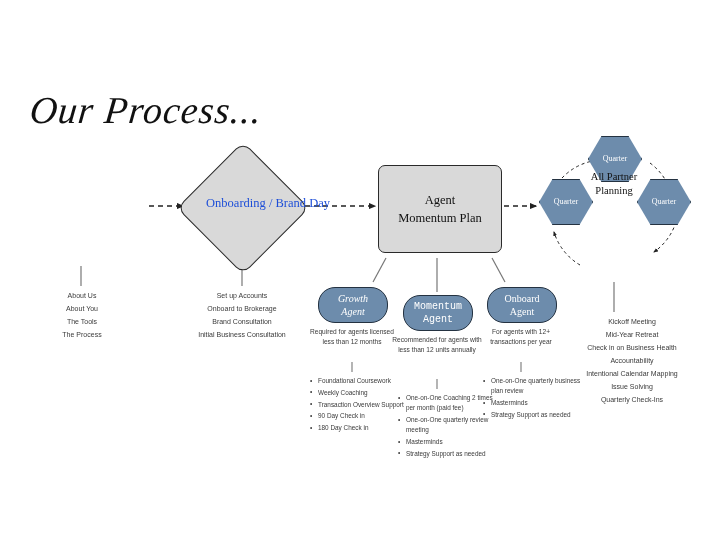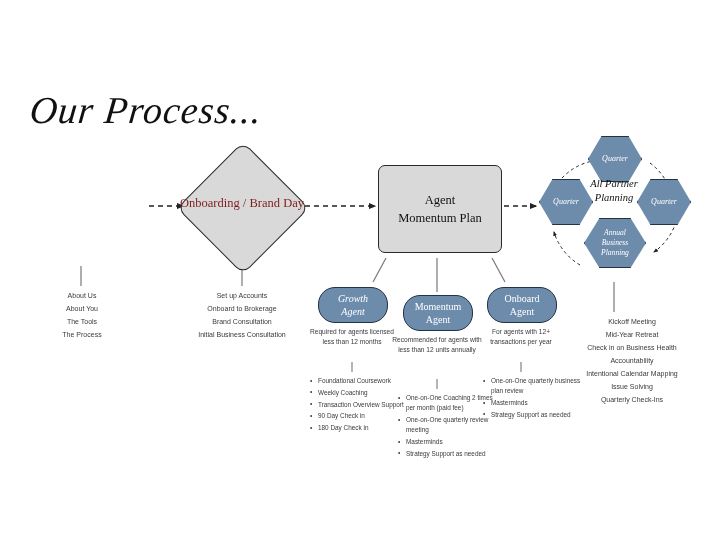--- a/index.html
+++ b/index.html
@@ -38,41 +38,41 @@
   #vision-meeting{left:15px;top:178px;width:132px;height:55px;}
 
   .diamond-wrap{position:absolute;left:180px;top:146px;width:124px;height:122px;}
   .diamond-shape{
     position:absolute;left:16px;top:15px;width:92px;height:92px;
     background:#d9d9d9;border:1.6px solid #2a2a2a;border-radius:10px;
     transform:rotate(45deg);
   }
   .diamond-label{
     position:absolute;left:-26px;top:50px;width:176px;
-    text-align:center;
-    font-family:"Liberation Serif", serif;
-    font-size:12.5px;color:#7f1d1d;white-space:nowrap;
+    text-align:right;
+    font-family:"Liberation Serif", serif;
+    font-size:12.5px;color:#1d4ed8;white-space:nowrap;
   }
 
   #agent-success-plan{
     left:378px;top:165px;width:124px;height:88px;
     background:#d9d9d9;border:1.4px solid #2a2a2a;border-radius:7px;
     font-family:"Liberation Serif", serif;font-size:12.5px;color:#111111;
     line-height:1.45;
   }
 
   
   .agent-pill{
     position:absolute;width:68px;height:34px;
     border-radius:17px;background:#6d8cac;border:1.5px solid #243241;
     color:#ffffff;font-family:"Liberation Serif", serif;font-size:10px;
     display:flex;align-items:center;justify-content:center;text-align:center;line-height:1.35;
   }
   #growth-agent{left:318px;top:287px;font-style:italic;}
-  #momentum-agent{left:403px;top:295px;}
+  #momentum-agent{left:403px;top:295px;font-family:Liberation Mono, monospace;}
   #mastery-agent{left:487px;top:287px;}
 
   .agent-desc{
     position:absolute;width:92px;text-align:center;
     font-size:6.6px;color:#3a3a3a;line-height:1.55;
   }
   #growth-desc{left:306px;top:327px;}
   #momentum-desc{left:391px;top:335px;}
   #mastery-desc{left:475px;top:327px;}
 
@@ -83,37 +83,37 @@
   }
   .bullets li:before{
     content:"\2022";position:absolute;left:0;top:-0.5px;font-size:6.5px;color:#3a3a3a;
   }
   .bullets ul{margin:0;padding:0;}
   #growth-bullets{left:310px;top:376px;}
   #momentum-bullets{left:398px;top:393px;}
   #mastery-bullets{left:483px;top:376px;}
 
   
-  #hex-cluster{position:absolute;left:534px;top:136px;width:160px;height:130px;font-style:italic;}
+  #hex-cluster{position:absolute;left:534px;top:136px;width:160px;height:130px;}
   .hex{
     position:absolute;
     background:#6d8cac;
     border:1.4px solid #243241;
     color:#ffffff;
     font-family:"Liberation Serif", serif;
     display:flex;align-items:center;justify-content:center;text-align:center;
     clip-path:polygon(25% 0%,75% 0%,100% 50%,75% 100%,25% 100%,0% 50%);
     font-size:8px;line-height:1.3;
   }
   #hex-top{left:54px;top:0px;width:52px;height:44px;}
   #hex-left{left:5px;top:43px;width:52px;height:44px;}
   #hex-right{left:103px;top:43px;width:52px;height:44px;}
   #hex-bottom{left:50px;top:82px;width:60px;height:48px;font-size:7.6px;}
   #all-partner-meeting{
-    position:absolute;left:48px;top:32px;width:64px;height:46px;
+    position:absolute;left:48px;top:25px;width:64px;height:46px;
     display:flex;align-items:center;justify-content:center;text-align:center;
     font-family:"Liberation Serif", serif;font-size:10.5px;color:#111111;line-height:1.35;
   }
 
   
   .textlist{position:absolute;text-align:center;}
   .textlist div{font-size:7px;color:#3a3a3a;line-height:1.85;}
   #vision-list{left:20px;top:290px;width:124px;}
   #onboarding-list{left:178px;top:290px;width:128px;}
   #partner-list{left:556px;top:316px;width:152px;}
@@ -235,27 +235,20 @@
   <div id="hex-cluster">
     <div class="hex" id="hex-top">
       <span>Quarter</span>
     </div>
     <div class="hex" id="hex-left">
       <span>Quarter</span>
     </div>
     <div class="hex" id="hex-right">
       <span>Quarter</span>
     </div>
-    <div class="hex" id="hex-bottom">
-      <div>
-        <div>Annual</div>
-        <div>Business</div>
-        <div>Planning</div>
-      </div>
-    </div>
     <div id="all-partner-meeting">
       <div>
         <div>All Partner</div>
         <div>Planning</div>
       </div>
     </div>
   </div>
 
   <div class="textlist" id="partner-list">
     <div>Kickoff Meeting</div>

